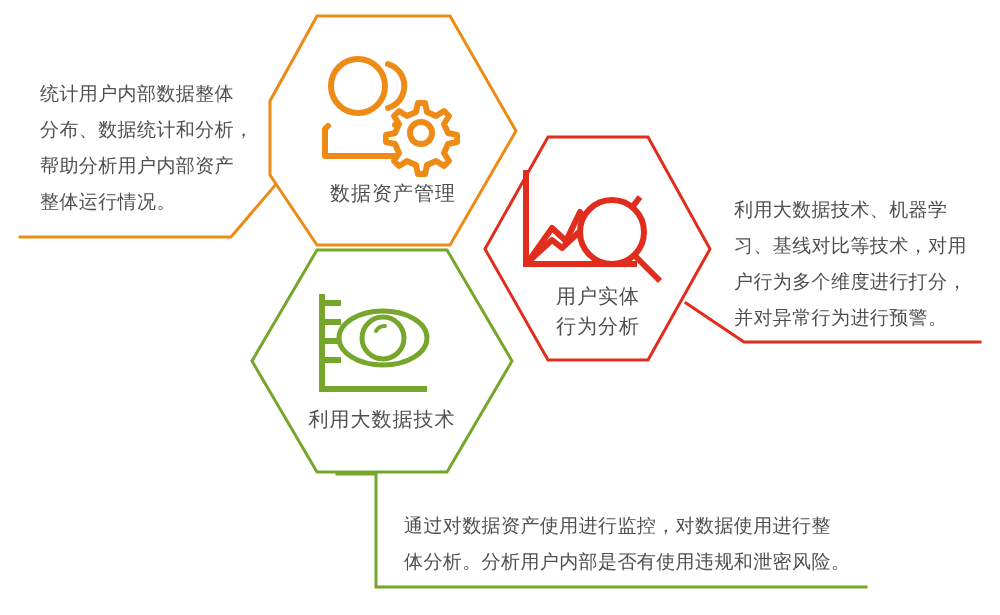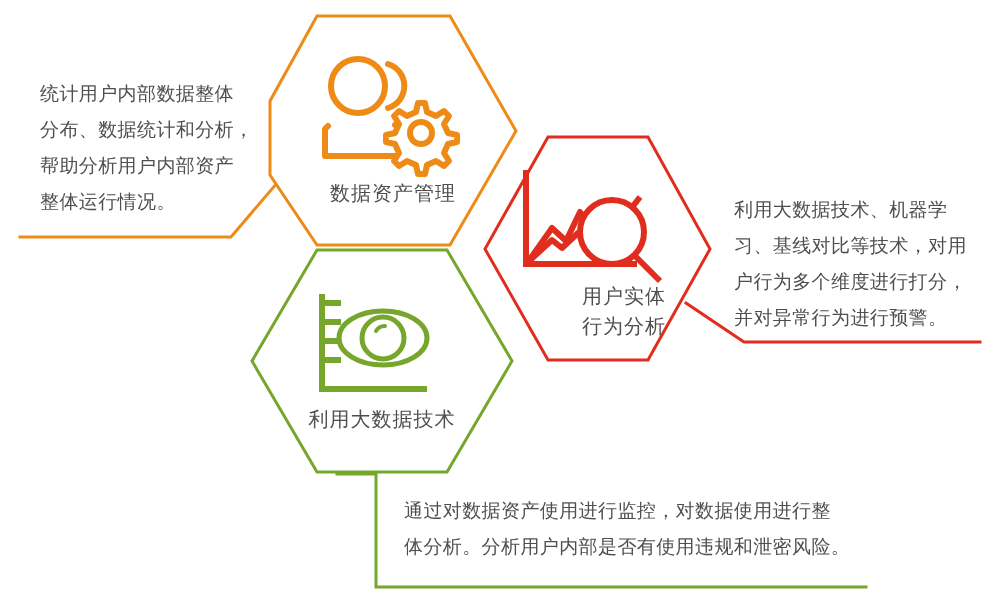--- a/index.html
+++ b/index.html
@@ -39,40 +39,40 @@
     text-align: left;
   }
   #desc-ueba {
     left: 734px;
     top: 192px;
     width: 252px;
     text-align: left;
   }
   #desc-monitor {
     left: 404px;
-    top: 493px;
+    top: 508px;
     width: 500px;
     text-align: left;
   }
   .hex-label {
     position: absolute;
     color: #4f4f4f;
     font-size: 20px;
     line-height: 30px;
     letter-spacing: 1px;
     text-align: center;
     white-space: pre-line;
   }
   #label-asset-mgmt {
     left: 293px;
     top: 178px;
     width: 200px;
   }
   #label-ueba {
-    left: 524px;
+    left: 498px;
     top: 281px;
     width: 200px;
   }
   #label-monitor {
     left: 282px;
     top: 404px;
     width: 200px;
   }
 </style>
 </head>

